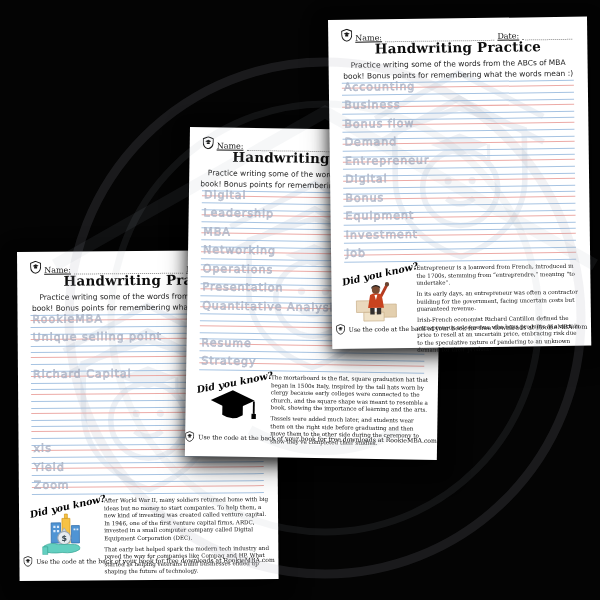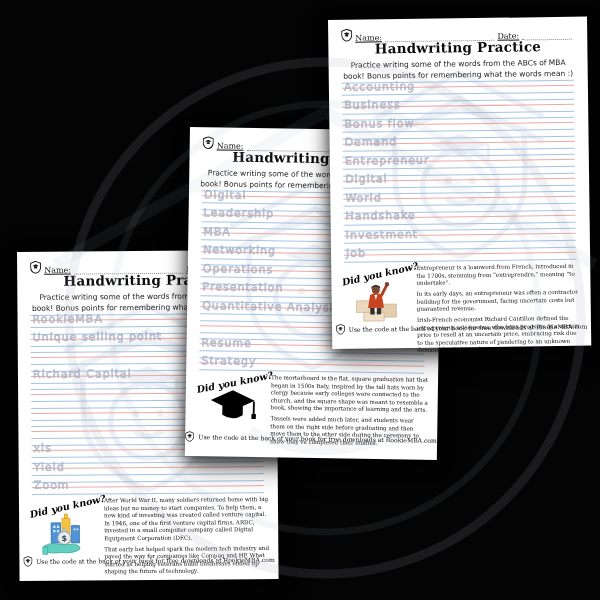--- a/index.html
+++ b/index.html
@@ -314,25 +314,25 @@
       <div class="lg">
       <span class="mid"></span>
       <span class="tw">Entrepreneur</span>
     </div>
       <div class="lg">
       <span class="mid"></span>
       <span class="tw">Digital</span>
     </div>
       <div class="lg">
       <span class="mid"></span>
-      <span class="tw">World</span>
-    </div>
-      <div class="lg">
-      <span class="mid"></span>
-      <span class="tw">Handshake</span>
+      <span class="tw">Bonus</span>
+    </div>
+      <div class="lg">
+      <span class="mid"></span>
+      <span class="tw">Equipment</span>
     </div>
       <div class="lg">
       <span class="mid"></span>
       <span class="tw">Investment</span>
     </div>
       <div class="lg">
       <span class="mid"></span>
       <span class="tw">Job</span>
     </div>
     </div>

